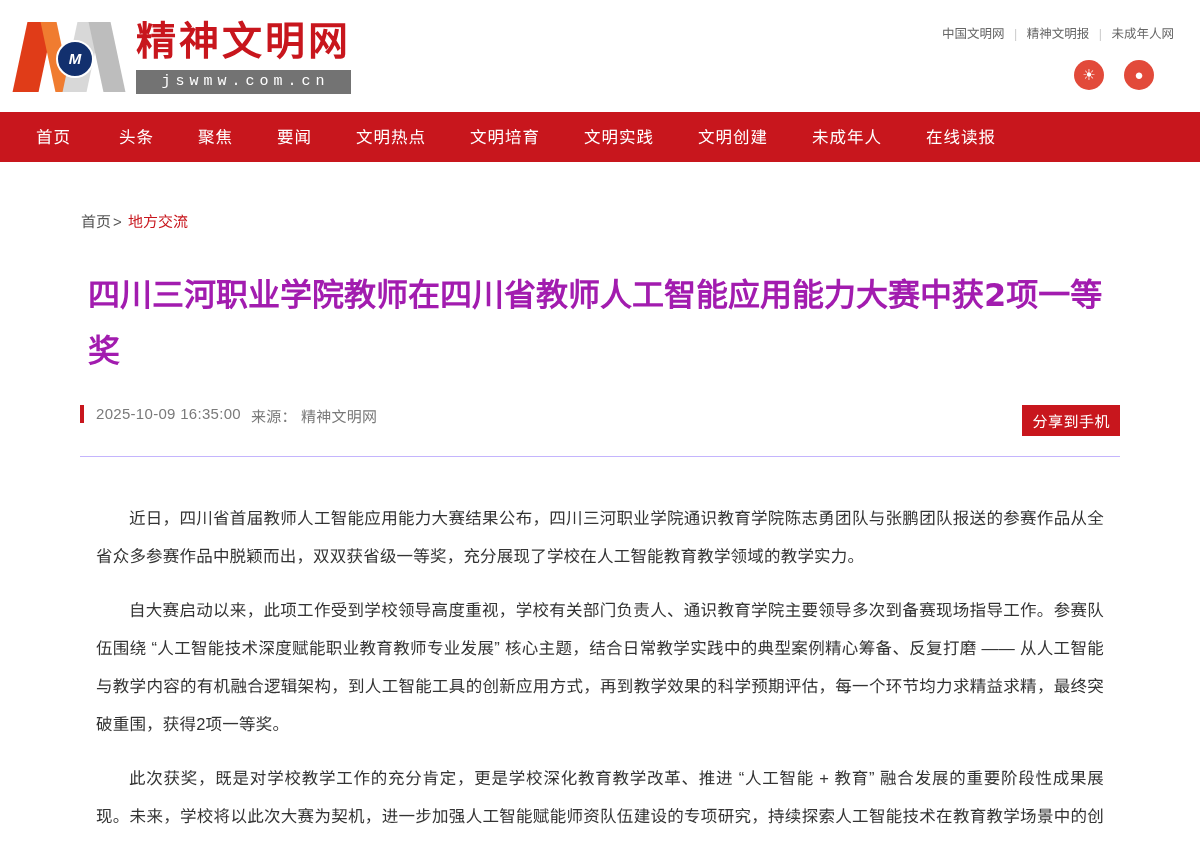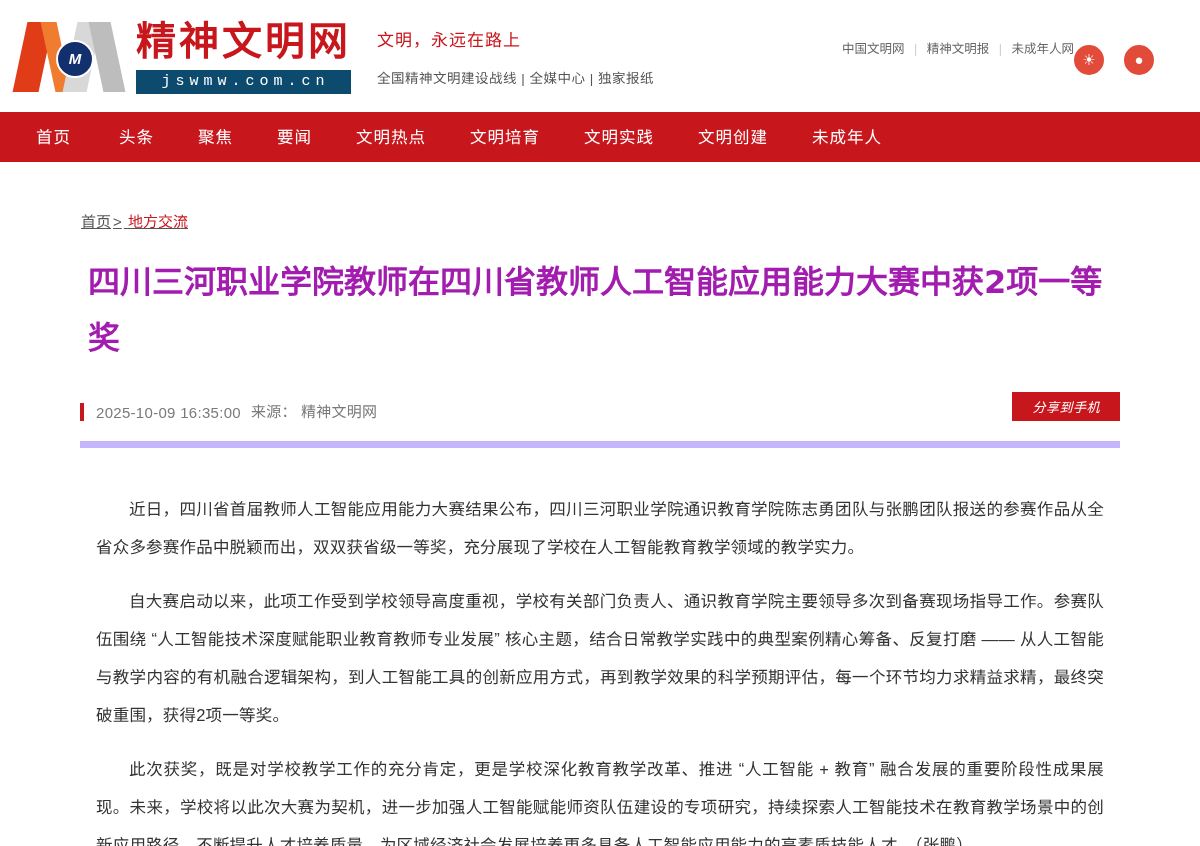--- a/index.html
+++ b/index.html
@@ -85,21 +85,21 @@
   .site-name {
     font-family: "DejaVu Serif", "Liberation Serif", serif;
     font-size: 40px;
     font-weight: bold;
     color: #c8161d;
     letter-spacing: 3px;
     line-height: 46px;
   }
   .site-domain {
     margin-top: 6px;
-    background: #0c4a6e;
+    background: #737373;
     color: #ffffff;
     font-size: 15px;
     letter-spacing: 5px;
     text-align: center;
     padding: 3px 6px 4px 10px;
     font-family: "Liberation Mono", "DejaVu Sans Mono", monospace;
   }
   .slogan {
     margin-left: 26px;
     display: flex;
@@ -114,21 +114,21 @@
     margin-bottom: 16px;
   }
   .slogan .line2 {
     font-size: 13.5px;
     color: #555555;
     letter-spacing: 0.5px;
   }
   .header-right {
     margin-left: auto;
     display: flex;
-    flex-direction: row;
+    flex-direction: column;
     align-items: flex-end;
     justify-content: flex-end;
     flex: none;
     padding-right: 6px;
   }
   .toplinks {
     font-size: 12.5px;
     color: #666666;
     margin-bottom: 18px;
   }
@@ -221,67 +221,65 @@
   .container {
     width: 1040px;
     margin: 0 auto;
     padding-top: 48px;
     box-sizing: border-box;
   }
   .breadcrumb {
     font-size: 15px;
     color: #555555;
     padding-left: 1px;
-    margin-bottom: 23px;
-    text-decoration: underline;
+    margin-bottom: 36px;
   }
   .breadcrumb .crumb-home { color: #555555; text-decoration: none; }
   .breadcrumb .crumb-sep { color: #555555; margin: 0 2px; }
   .breadcrumb .crumb-current { color: #c8161d; text-decoration: none; }
 
   .article-title {
     font-family: "DejaVu Sans", "Liberation Sans", sans-serif;
     font-size: 32px;
     font-weight: bold;
     color: #a21caf;
     line-height: 56px;
     letter-spacing: 0px;
     margin: 0 0 26px 8px;
   }
 
   .meta-row {
     display: flex;
-    align-items: flex-end;
-    border-bottom: 7px solid #c4b5fd;
+    align-items: flex-start;
+    border-bottom: 1px solid #c4b5fd;
     padding-bottom: 20px;
     position: relative;
   }
   .meta-bar {
     width: 4px;
     height: 18px;
     background: #c8161d;
     margin-right: 12px;
     flex: none;
   }
   .meta-text {
     font-size: 15px;
     color: #7a7a7a;
     letter-spacing: 0.3px;
   }
   .share-btn {
     margin-left: auto;
     background: #c8161d;
     color: #ffffff;
-    font-size: 13px;
-    padding: 5px 20px;
+    font-size: 15px;
+    padding: 5px 10px;
     letter-spacing: 0.5px;
     border: none;
     cursor: pointer;
     font-family: "Liberation Sans", sans-serif;
-    font-style: italic;
   }
 
   .article-body {
     padding-top: 26px;
   }
   .article-body p {
     font-size: 16.5px;
     line-height: 38px;
     color: #333333;
     margin: 16px;
@@ -301,24 +299,20 @@
       <div class="bar bar3"></div>
       <div class="bar bar4"></div>
       <div class="circle">M</div>
     </div>
     <div class="logo-text">
       <div class="site-name">精神文明网</div>
       <div class="site-domain">jswmw.com.cn</div>
     </div>
   </div>
 
-  <div class="slogan">
-    <div class="line1">文明，永远在路上</div>
-    <div class="line2">全国精神文明建设战线 | 全媒中心 | 独家报纸</div>
-  </div>
 
   <div class="header-right">
     <div class="toplinks">
       <a href="#">中国文明网</a>
       <span class="sep">|</span>
       <a href="#">精神文明报</a>
       <span class="sep">|</span>
       <a href="#">未成年人网</a>
     </div>
     <div class="header-tools">
@@ -331,20 +325,21 @@
 <div class="nav">
   <a class="nav-item first" href="#">首页</a>
   <a class="nav-item" href="#">头条</a>
   <a class="nav-item" href="#">聚焦</a>
   <a class="nav-item" href="#">要闻</a>
   <a class="nav-item" href="#">文明热点</a>
   <a class="nav-item" href="#">文明培育</a>
   <a class="nav-item" href="#">文明实践</a>
   <a class="nav-item" href="#">文明创建</a>
   <a class="nav-item" href="#">未成年人</a>
+  <a class="nav-item" href="#">在线读报</a>
 </div>
 
 <div class="container">
 
   <div class="breadcrumb">
     <a class="crumb-home" href="#">首页</a><span class="crumb-sep">&gt;</span>
     <a class="crumb-current" href="#">地方交流</a>
   </div>
 
   <h1 class="article-title">四川三河职业学院教师在四川省教师人工智能应用能力大赛中获2项一等奖</h1>

